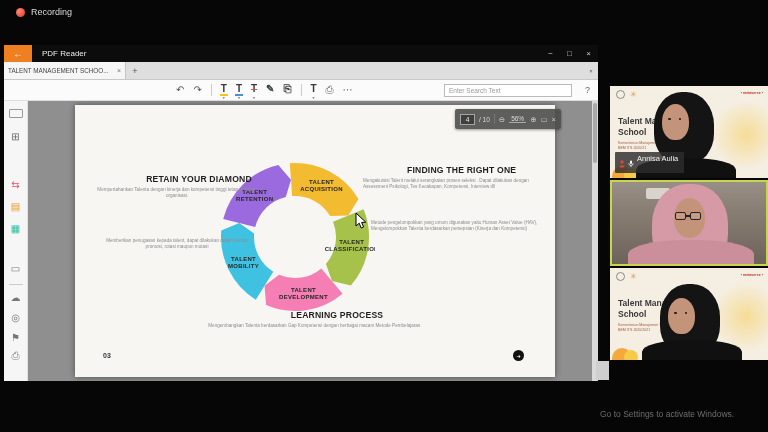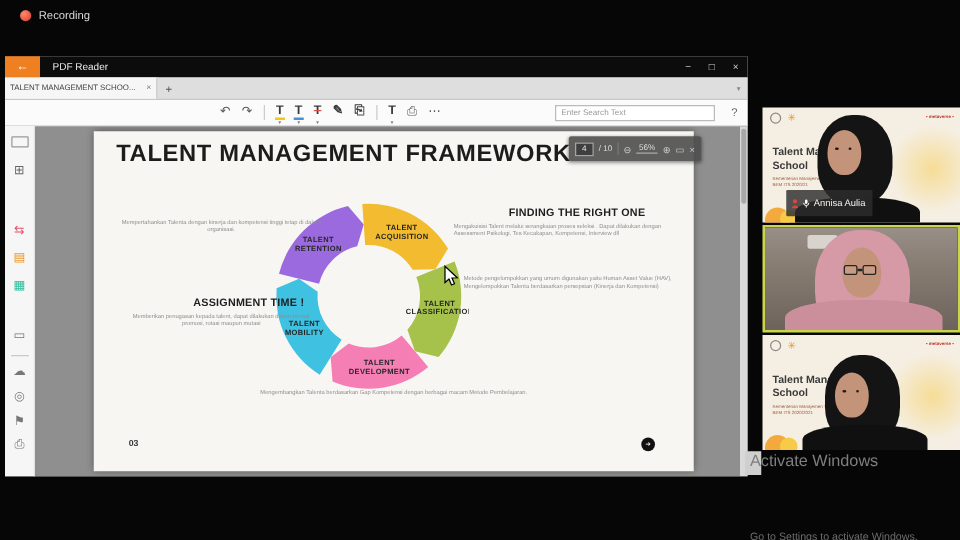--- a/index.html
+++ b/index.html
@@ -73,21 +73,21 @@
   .vb-blob1{position:absolute;left:2px;bottom:-8px;width:20px;height:20px;border-radius:50%;background:#f3a93c;}
   .vb-blob2{position:absolute;left:14px;bottom:-4px;width:14px;height:14px;border-radius:50%;background:#f7ca48;}
   .hijab{position:absolute;border-radius:46% 46% 42% 42%;}
   .shoulders{position:absolute;border-radius:45% 45% 0 0;}
   .face{position:absolute;border-radius:50% 50% 46% 46%;background:#c4947a;}
   .eyes{position:absolute;display:flex;gap:8px;}
   .eye{width:2.5px;height:1.6px;background:#241a14;border-radius:50%;}
   .glasses{position:absolute;display:flex;align-items:center;}
   .lens{width:11px;height:8px;border:1.6px solid #232323;border-radius:2px;background:#ffffff14;}
   .bridge{width:4px;height:1.4px;background:#232323;}
-  .nametag{position:absolute;left:19px;bottom:5px;display:flex;align-items:center;gap:3px;background:rgba(45,45,45,.82);padding:1.5px 6px 1.5px 4px;border-radius:1px;}
+  .nametag{position:absolute;left:5px;bottom:5px;display:flex;gap:3px;background:rgba(45,45,45,.82);padding:1.5px 6px 1.5px 4px;border-radius:1px;}
   .nametag .nm{font-size:7.5px;color:#f2f2f2;white-space:nowrap;}
   .wallroom{position:absolute;inset:0;background:linear-gradient(#988f86 0%,#8a8076 30%,#6e635b 100%);}
   .vent{position:absolute;left:34px;top:6px;width:24px;height:11px;background:#d8d4cd;border-radius:2px;}
 
   
   .wm{position:absolute;left:600px;top:361px;color:#7f7f7f;}
   .wm-1{font-size:13px;}
   .wm-2{font-size:8.5px;color:#6d6d6d;margin-top:48px;}
   .wm-box{position:absolute;left:596px;top:361px;width:13px;height:19px;background:#cfcfcf;}
 
@@ -146,44 +146,44 @@
           <div class="sb-ic" style="color: rgb(119, 119, 119); margin-top: 30px;">▭</div>
           <div class="sb-div" style="margin-top: 10px;"></div>
           <div class="sb-ic" style="color: rgb(119, 119, 119); margin-top: 8px;">☁</div>
           <div class="sb-ic" style="color: rgb(119, 119, 119); margin-top: 10px;">◎</div>
           <div class="sb-ic" style="color: rgb(119, 119, 119); margin-top: 10px;">⚑</div>
           <div class="sb-ic" style="color: rgb(119, 119, 119); margin-top: 8px;">⎙</div>
         </div>
 
       <div class="docarea">
         <div class="slide">
-          <div class="slide-title">TALENT MANAGEMENT FRAMEWORK</div>
           <svg id="ring" style="position:absolute;left:140px;top:52px" width="160" height="160" viewBox="0 0 160 160">
               <path d="M40.21787522268414 70.08120228041362 L8.198116255576267 62.09777972562458 A74 74 0 0 1 63.35362197855399 7.896615205892587 L75.98900275971279 22.64006711006011 L70.77700677190154 40.05082734380535 A41 41 0 0 0 40.21787522268414 70.08120228041362 Z" fill="#9b6adf"></path>
               <text x="39.697717302758576" y="36.98809917363456" text-anchor="middle" style="font:bold 6px &quot;Liberation Sans&quot;,sans-serif;fill:#262626;letter-spacing:.3px"><tspan x="39.697717302758576">TALENT</tspan><tspan x="39.697717302758576" dy="7">RETENTION</tspan></text>
               <path d="M77.13998457649086 39.099873939347205 L74.83802094293473 6.1802602807730125 A74 74 0 0 1 143.4303802519563 41.88718245665598 L133.31307163759027 58.46012087858506 L115.1438593287866 58.88343892868777 A41 41 0 0 0 77.13998457649086 39.099873939347205 Z" fill="#f3bb2f"></path>
               <text x="106.55054526101445" y="26.996877092252248" text-anchor="middle" style="font:bold 6px &quot;Liberation Sans&quot;,sans-serif;fill:#262626;letter-spacing:.3px"><tspan x="106.55054526101445">TALENT</tspan><tspan x="106.55054526101445" dy="7">ACQUISITION</tspan></text>
               <path d="M118.01453803723828 64.64112966994762 L148.61160523794229 52.279112087222515 A74 74 0 0 1 135.8485089364851 128.54836814529756 L116.96028755697603 124.04755547934123 L110.94309278913364 106.8984201886108 A41 41 0 0 0 118.01453803723828 64.64112966994762 Z" fill="#a6c24a"></path>
               <text x="136.7114220883908" y="87.49023733698897" text-anchor="middle" style="font:bold 6px &quot;Liberation Sans&quot;,sans-serif;fill:#262626;letter-spacing:.3px"><tspan x="136.7114220883908">TALENT</tspan><tspan x="136.7114220883908" dy="7">CLASSIFICATION</tspan></text>
               <path d="M106.35429199714812 111.4078221678781 L127.56628311680393 136.68728879080436 A74 74 0 0 1 51.08589649179376 148.11735915548059 L49.52964230659072 128.7627655289945 L63.98002373193978 117.74069899155006 A41 41 0 0 0 106.35429199714812 111.4078221678781 Z" fill="#f57fb5"></path>
               <text x="88.4990411399526" y="134.86841214331022" text-anchor="middle" style="font:bold 6px &quot;Liberation Sans&quot;,sans-serif;fill:#262626;letter-spacing:.3px"><tspan x="88.4990411399526">TALENT</tspan><tspan x="88.4990411399526" dy="7">DEVELOPMENT</tspan></text>
               <path d="M58.273310166438606 114.76997194241346 L40.78597444674285 142.75555911557552 A74 74 0 0 1 6.281592341210825 73.55047503667332 L24.207995739130197 66.08949100301912 L39.15601737823843 76.42661454734602 A41 41 0 0 0 58.273310166438606 114.76997194241346 Z" fill="#3fc2e2"></path>
               <text x="28.541274207883575" y="103.65637425381405" text-anchor="middle" style="font:bold 6px &quot;Liberation Sans&quot;,sans-serif;fill:#262626;letter-spacing:.3px"><tspan x="28.541274207883575">TALENT</tspan><tspan x="28.541274207883575" dy="7">MOBILITY</tspan></text>
             </svg>
           <div id="ann-slot" style="display: contents;"><div class="ann" style="left: 22px; top: 70px; width: 160px; text-align: center;">
+                <h4>RETAIN YOUR DIAMOND</h4>
                 <p>Mempertahankan Talenta dengan kinerja dan kompetensi tinggi tetap di dalam organisasi.</p>
               </div><div class="ann" style="left: 22px; top: 133px; width: 160px; text-align: center;">
-                <h4>ASSIGNMENT TIME !</h4>
                 <p>Memberikan penugasan kepada talent, dapat dilakukan dalam bentuk promosi, rotasi maupun mutasi</p>
               </div><div class="ann" style="left: 288px; top: 61px; width: 178px; text-align: left;">
                 <h4>FINDING THE RIGHT ONE</h4>
                 <p>Mengakuisisi Talent melalui serangkaian proses seleksi . Dapat dilakukan dengan Assessment Psikologi, Tes Kecakapan, Kompetensi, Interview dll</p>
               </div><div class="ann" style="left: 296px; top: 115px; width: 182px; text-align: left;">
                 <p>Metode pengelompokkan yang umum digunakan yaitu Human Asset Value (HAV), Mengelompokkan Talenta berdasarkan persepsian (Kinerja dan Kompetensi)</p>
               </div><div class="ann" style="left: 120px; top: 206px; width: 240px; text-align: center;">
+                <h4>LEARNING PROCESS</h4>
                 <p>Mengembangkan Talenta berdasarkan Gap Kompetensi dengan berbagai macam Metode Pembelajaran.</p>
               </div></div>
           <div class="foot-num">03</div>
           <div class="foot-dot">➔</div>
         </div>
 
         <div class="pagebar">
           <span class="pb-input">4</span>
           <span class="pb-txt">/ 10</span>
           <span class="pb-sep"></span>
@@ -279,21 +279,20 @@
           <div class="eyes" style="left:64px;top:44px">
             <span class="eye"></span>
             <span class="eye"></span>
           </div>
         </div>
       </div>
     </div>
 
   <div class="wm-box"></div>
   <div class="wm">
-    <div class="wm-1">Activate Windows</div>
     <div class="wm-2">Go to Settings to activate Windows.</div>
   </div>
 
   <svg class="cursor" width="12" height="18" viewBox="0 0 12 18">
     <path d="M1 1 L1 14 L4.2 11.2 L6.2 16 L8.6 15 L6.6 10.4 L10.8 10.2 Z" fill="#fff" stroke="#000" stroke-width="1"></path>
   </svg>
 
 </div>
 
 </body></html>

